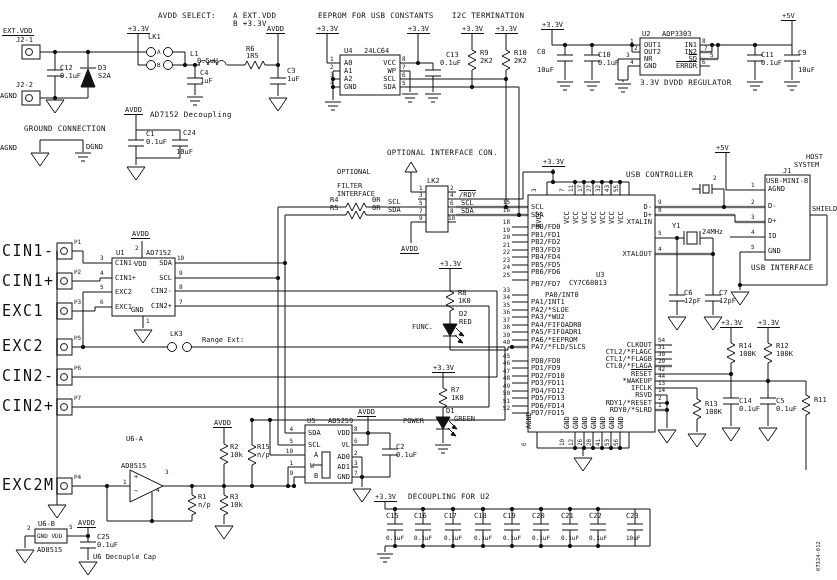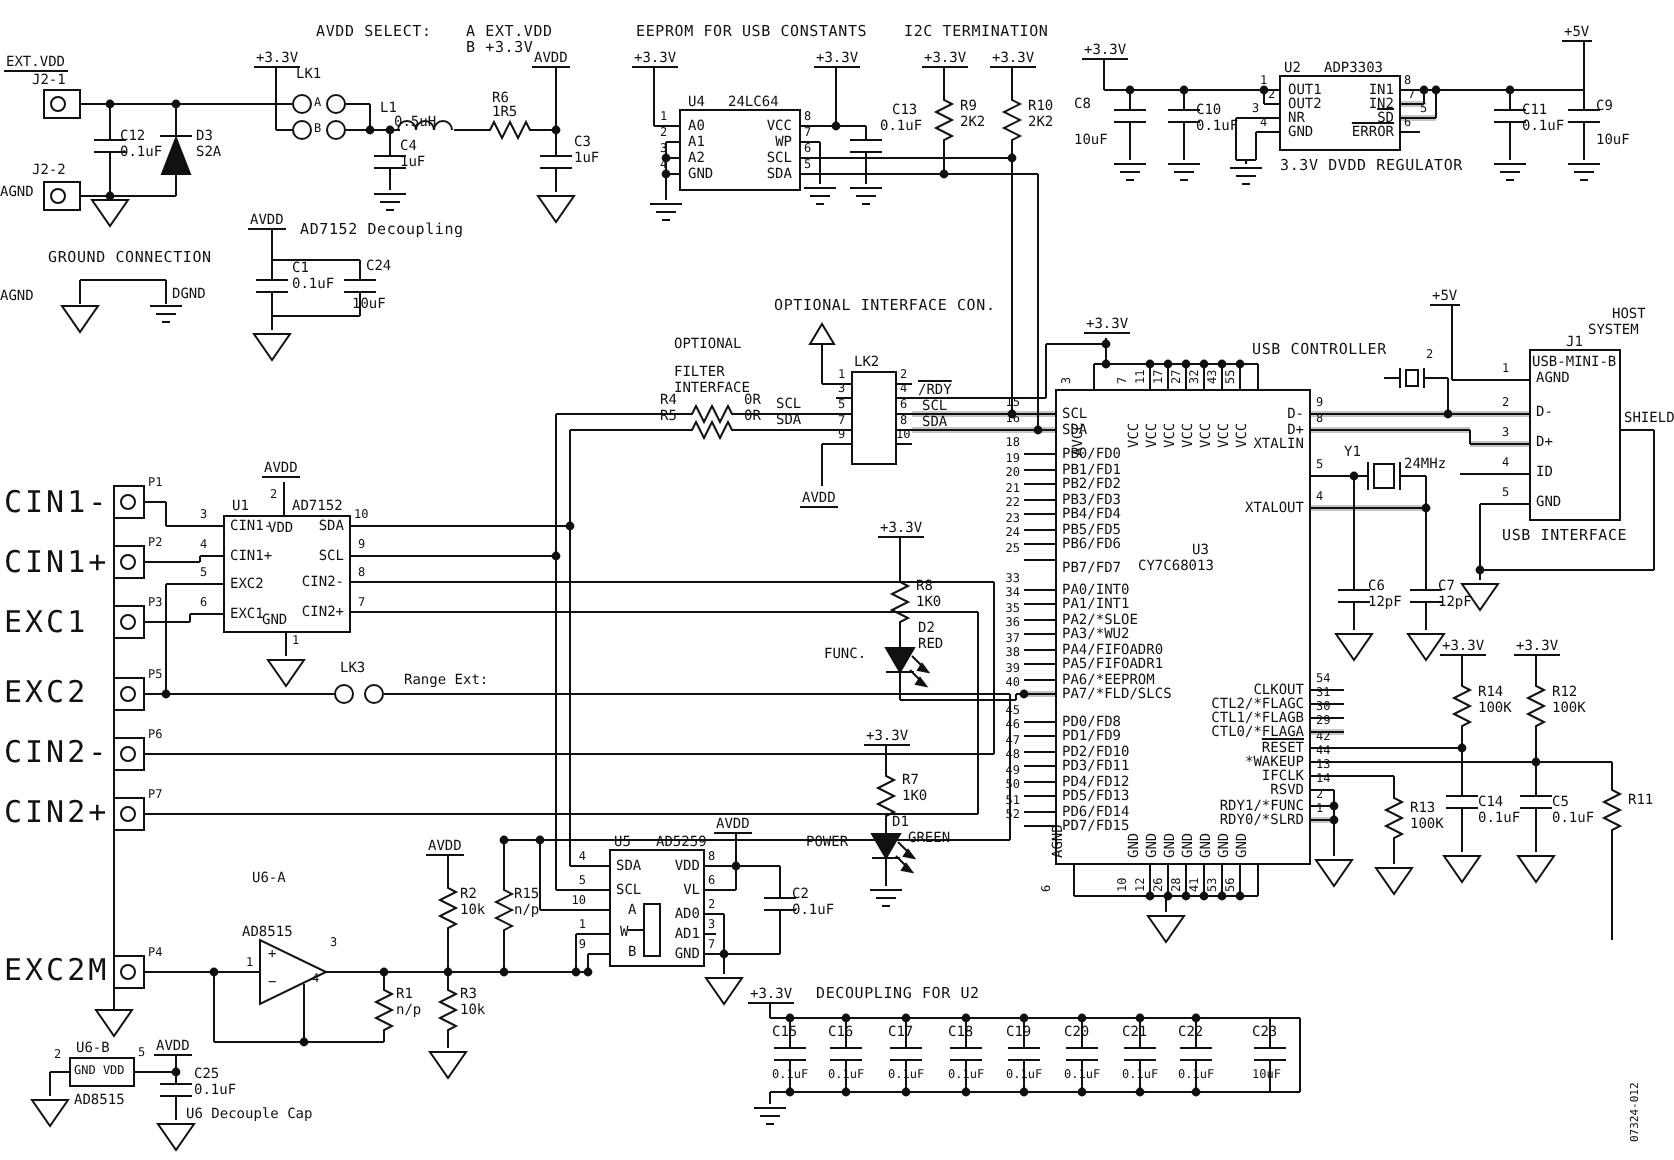--- a/index.html
+++ b/index.html
@@ -438,21 +438,21 @@
     <span class="lb" style="left:531px;top:246px">PB3/FD3</span>
 <span class="lb pn ra" style="left:494px;top:248px;width:16px">22</span>
     <span class="lb" style="left:531px;top:253px">PB4/FD4</span>
 <span class="lb pn ra" style="left:494px;top:256px;width:16px">23</span>
     <span class="lb" style="left:531px;top:261px">PB5/FD5</span>
 <span class="lb pn ra" style="left:494px;top:263px;width:16px">24</span>
     <span class="lb" style="left:531px;top:268px">PB6/FD6</span>
 <span class="lb pn ra" style="left:494px;top:271px;width:16px">25</span>
     <span class="lb" style="left:531px;top:280px">PB7/FD7</span>
 <span class="lb pn ra" style="left:494px;top:286px;width:16px">33</span>
-    <span class="lb" style="left:531px;top:291px">PA0/INT0</span>
+    <span class="lb" style="left:545px;top:291px">PA0/INT0</span>
 <span class="lb pn ra" style="left:494px;top:293px;width:16px">34</span>
     <span class="lb" style="left:531px;top:298px">PA1/INT1</span>
 <span class="lb pn ra" style="left:494px;top:301px;width:16px">35</span>
     <span class="lb" style="left:531px;top:306px">PA2/*SLOE</span>
 <span class="lb pn ra" style="left:494px;top:308px;width:16px">36</span>
     <span class="lb" style="left:531px;top:313px">PA3/*WU2</span>
 <span class="lb pn ra" style="left:494px;top:316px;width:16px">37</span>
     <span class="lb" style="left:531px;top:321px">PA4/FIFOADR0</span>
 <span class="lb pn ra" style="left:494px;top:323px;width:16px">38</span>
     <span class="lb" style="left:531px;top:328px">PA5/FIFOADR1</span>
@@ -495,21 +495,21 @@
     <span class="lb ra" style="left:558px;top:362px;width:94px">CTL0/*FLAGA</span>
 <span class="lb pn" style="left:658px;top:365px">42</span>
     <span class="lb ra ov" style="left:558px;top:370px;width:94px">RESET</span>
 <span class="lb pn" style="left:658px;top:372px">44</span>
     <span class="lb ra" style="left:558px;top:377px;width:94px">*WAKEUP</span>
 <span class="lb pn" style="left:658px;top:379px">13</span>
     <span class="lb ra" style="left:558px;top:384px;width:94px">IFCLK</span>
 <span class="lb pn" style="left:658px;top:386px">14</span>
     <span class="lb ra" style="left:558px;top:391px;width:94px">RSVD</span>
 <span class="lb pn" style="left:658px;top:394px">2</span>
-    <span class="lb ra" style="left:558px;top:399px;width:94px">RDY1/*FUNC</span>
+    <span class="lb ra" style="left:558px;top:399px;width:94px">RDY1/*RESET</span>
 <span class="lb pn" style="left:658px;top:401px">1</span>
     <span class="lb ra" style="left:558px;top:406px;width:94px">RDY0/*SLRD</span>
 
 <span class="lb pn rot" style="left:537px;top:185px">3</span>
     <span class="lb rot" style="left:543px;top:220px">AVCC</span>
 <span class="lb pn rot" style="left:565px;top:185px">7</span>
     <span class="lb rot" style="left:571px;top:216px">VCC</span>
 <span class="lb pn rot" style="left:574px;top:185px">11</span>
     <span class="lb rot" style="left:580px;top:216px">VCC</span>
 <span class="lb pn rot" style="left:583px;top:185px">17</span>

